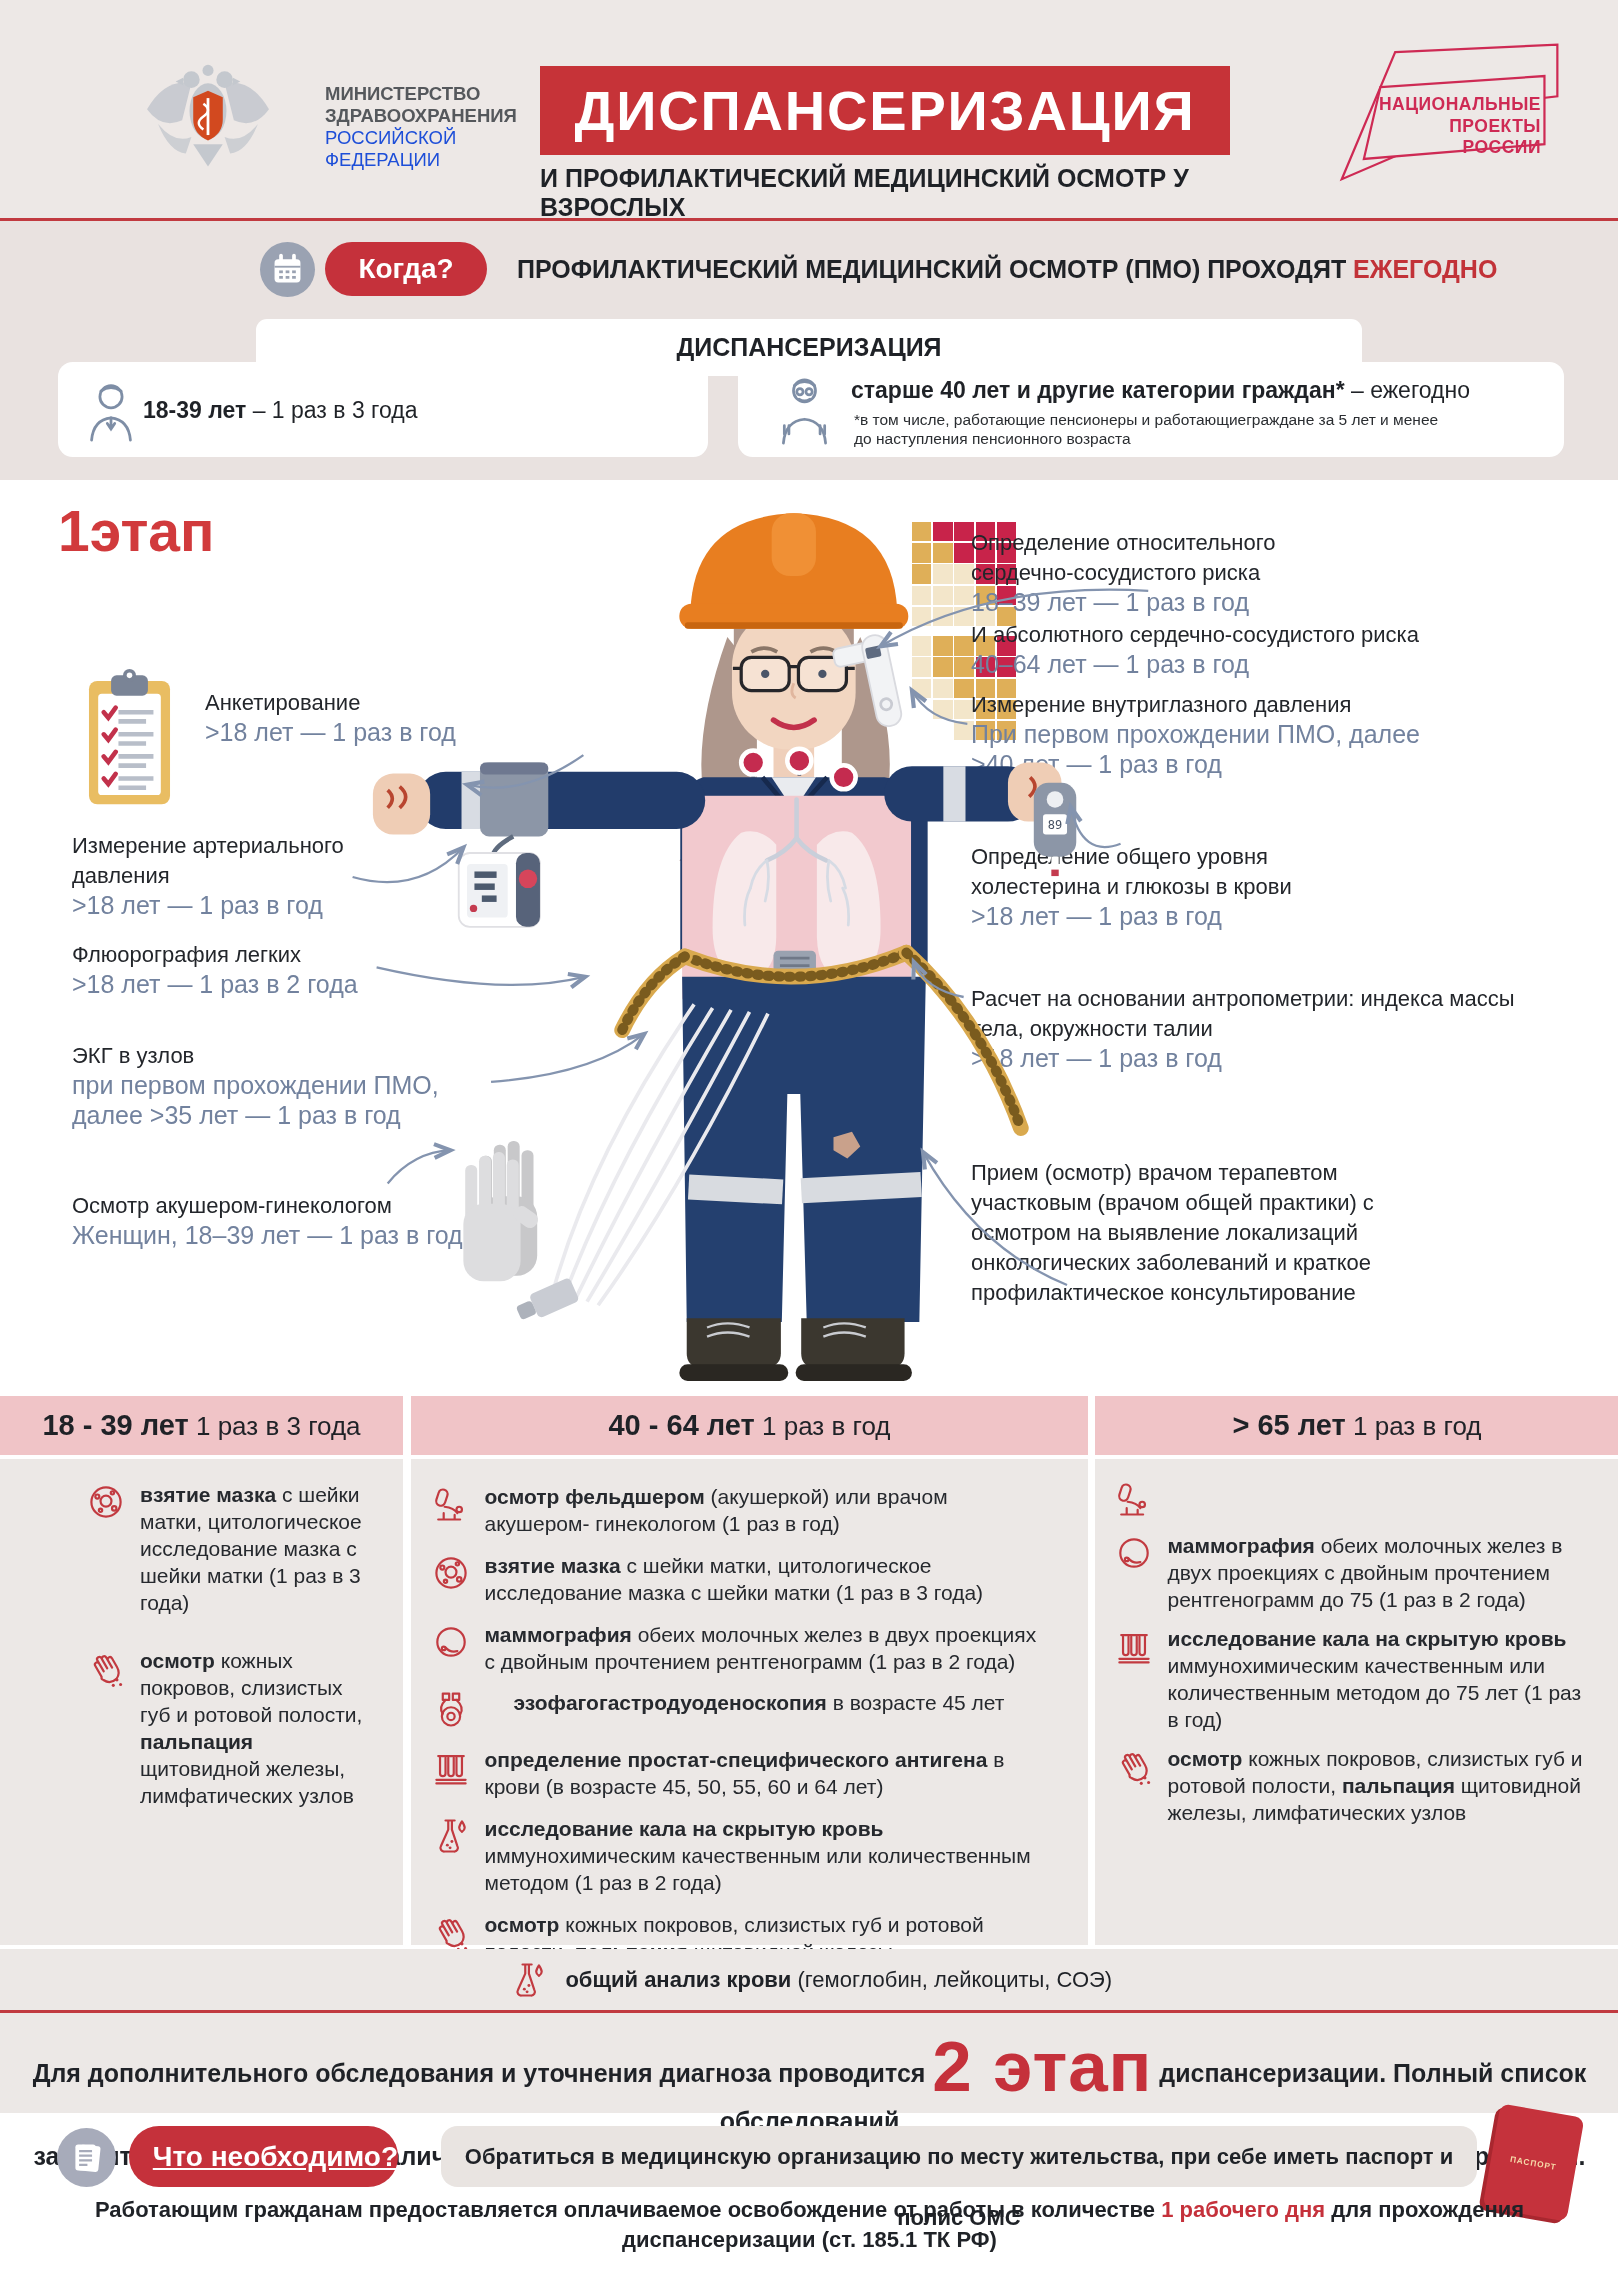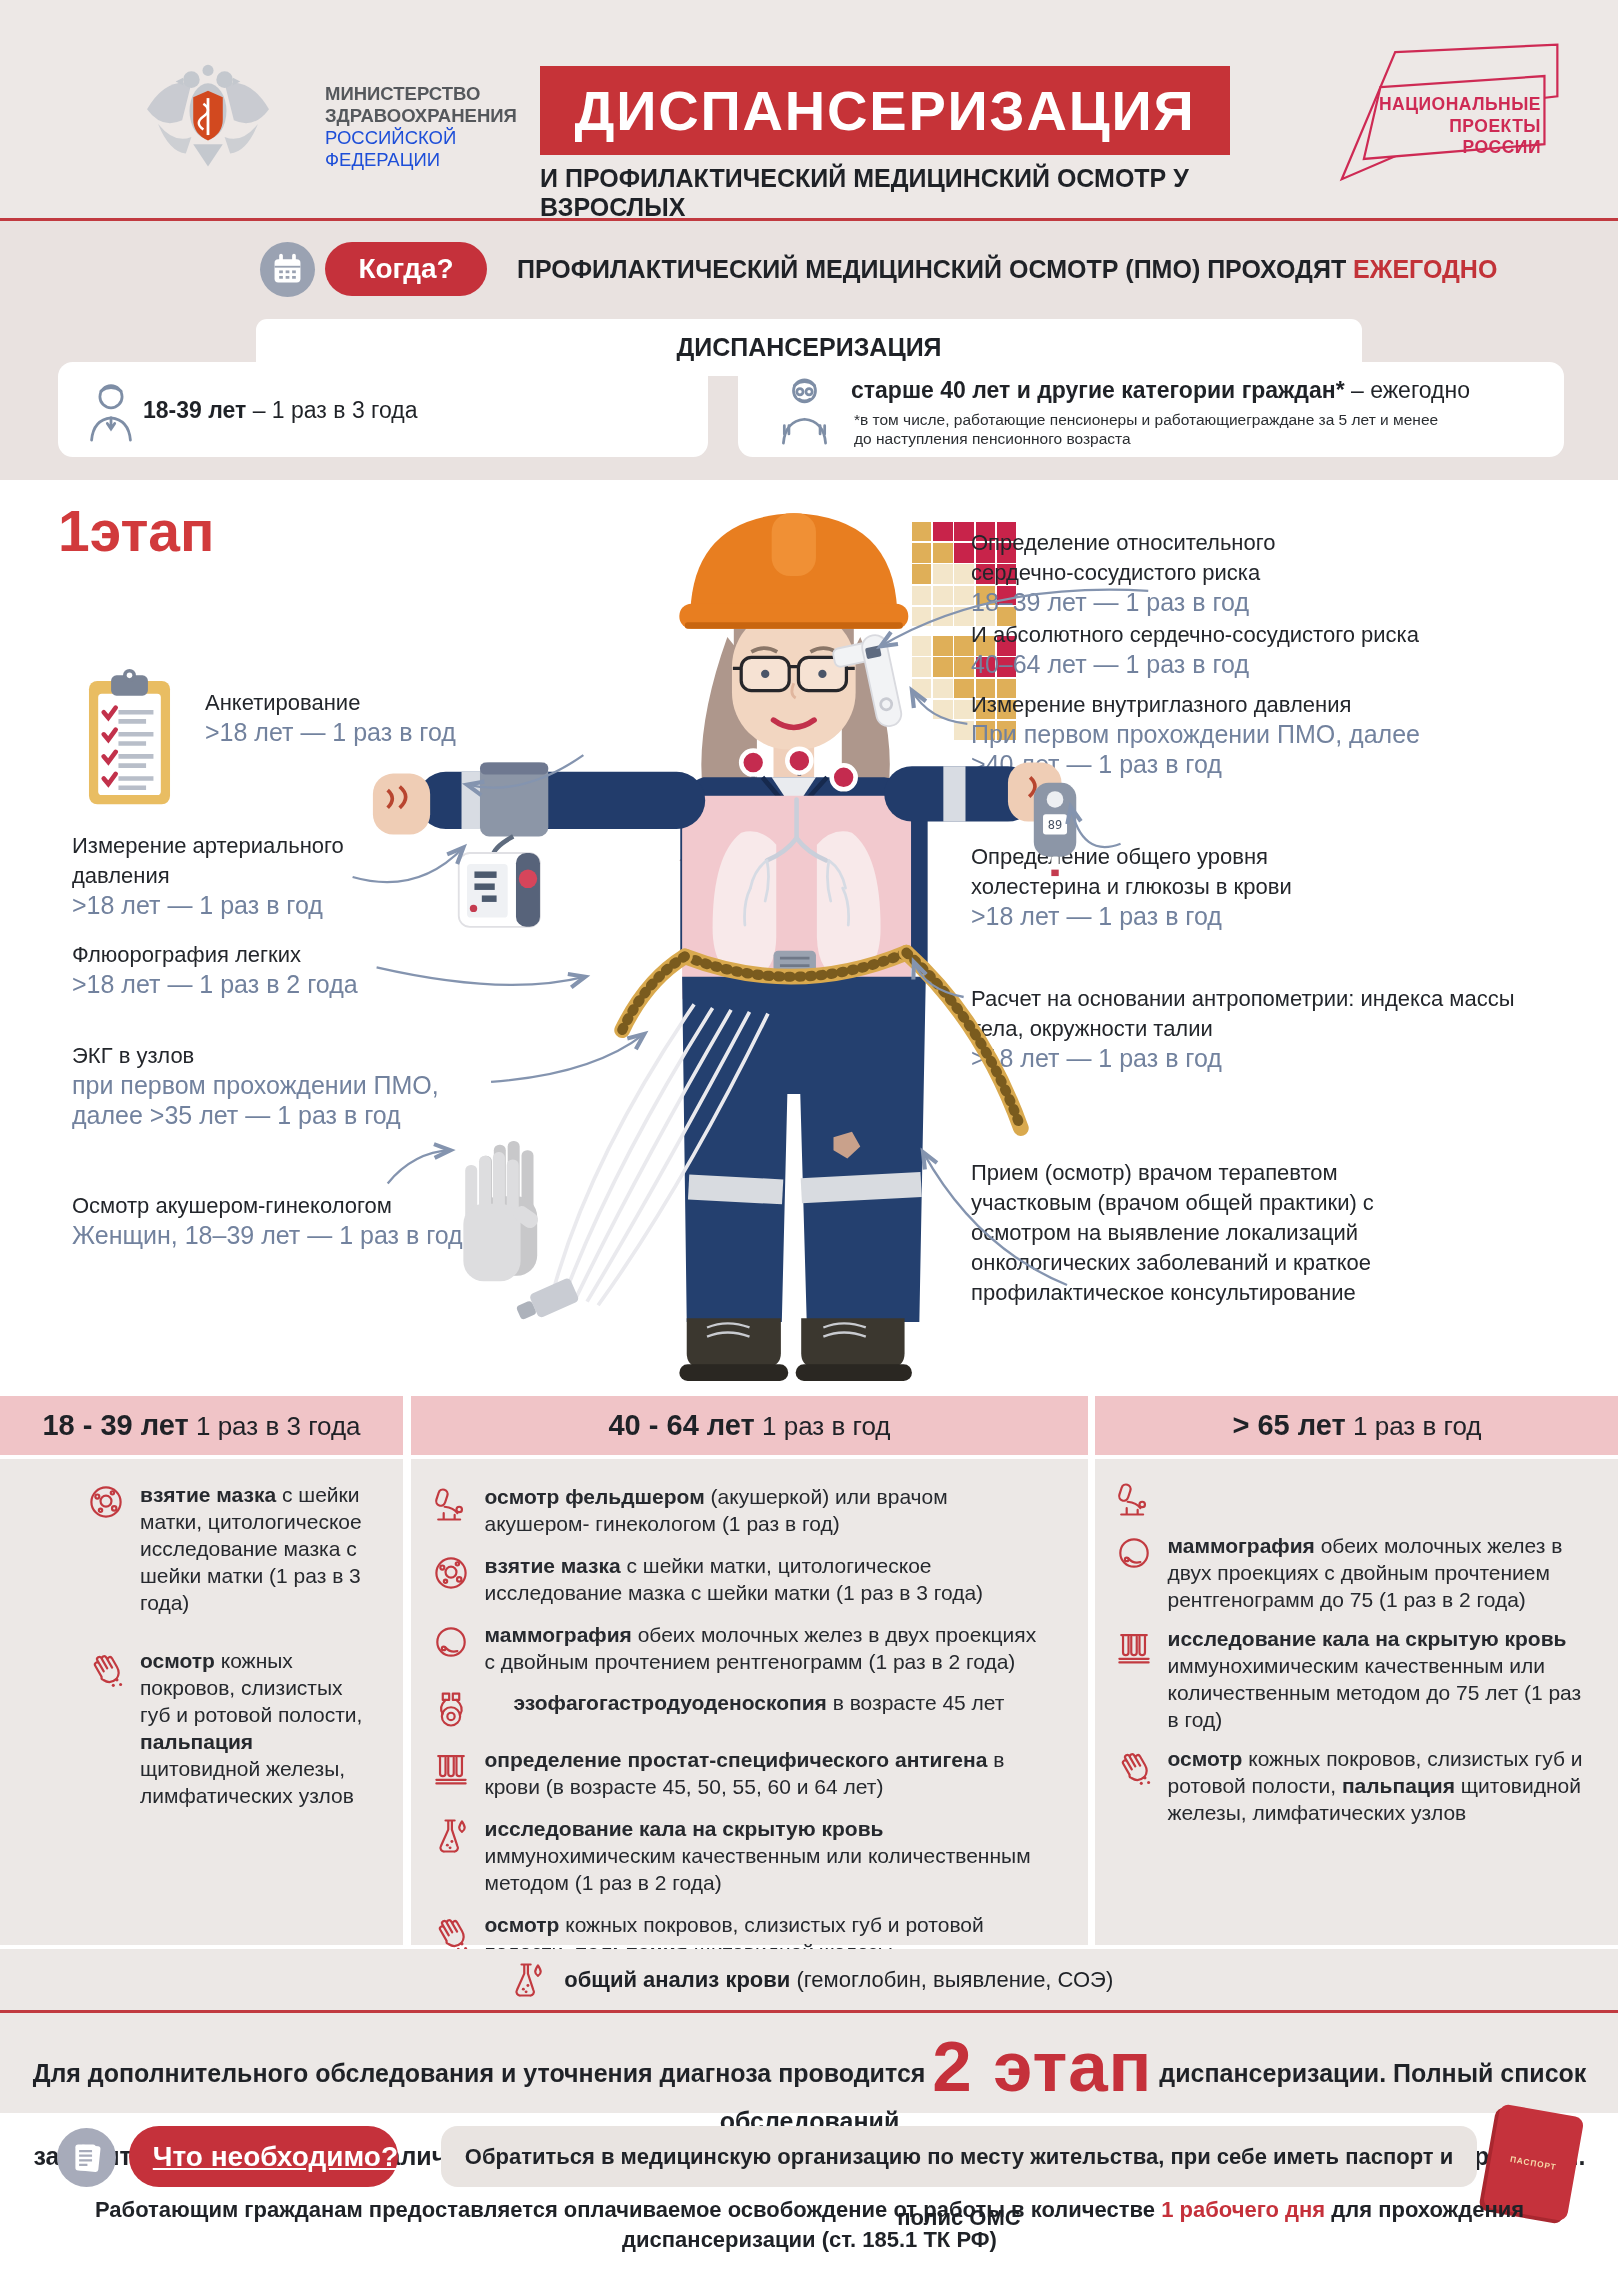--- a/index.html
+++ b/index.html
@@ -661,21 +661,21 @@
           <g fill="none" stroke="#C23A40" stroke-width="2.4" stroke-linecap="round" stroke-linejoin="round">
      <path d="M17,6 h10 M20,6 v10 L12,34 a4,4 0 0 0 4,6 h10 a4,4 0 0 0 4,-6 L24,16 V6"></path>
      <path d="M35,7 c4,6 4,9 0,11.5 c-4,-2.5 -4,-5.5 0,-11.5 z"></path>
           </g>
      <g fill="#C23A40">
             <circle cx="19" cy="33" r="1.6"></circle>
             <circle cx="24" cy="29" r="1.6"></circle>
             <circle cx="22" cy="36" r="1.6"></circle>
           </g>
         </svg></span>
-      <div class="ttext"><span class="b">общий анализ крови </span><span>(гемоглобин, выявление, СОЭ)</span></div>
+      <div class="ttext"><span class="b">общий анализ крови </span><span>(гемоглобин, лейкоциты, СОЭ)</span></div>
     </div>
 
   <div class="abs redline" style="top:2010px"></div>
 
   <div class="abs stage2">
     <div class="l1">
       <span>Для дополнительного обследования и уточнения диагноза проводится </span><span class="big">2 этап</span><span> диспансеризации. Полный список обследований</span>
     </div>
     <div class="l2">зависит от пола, возраста, наличия отклонений по итогам проведенных исследований, а также результатов анкетирования.</div>
   </div>

